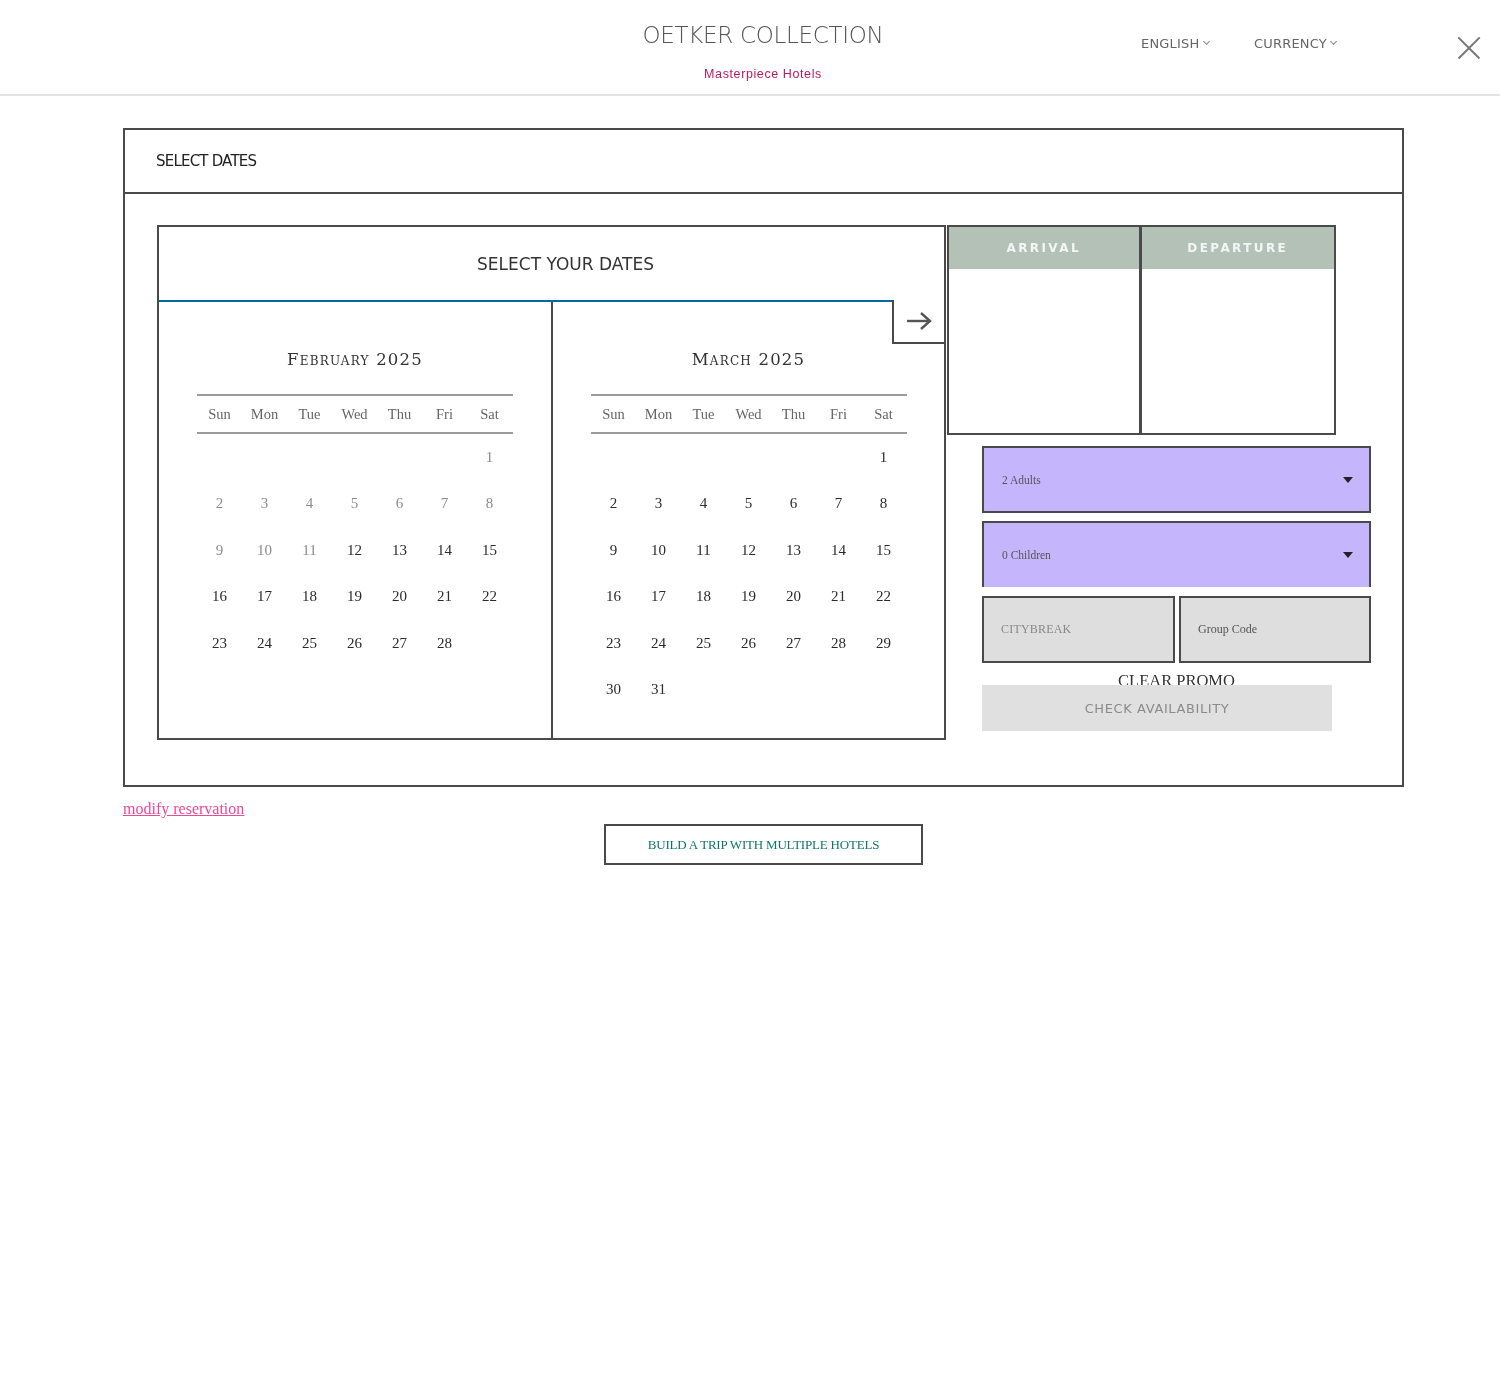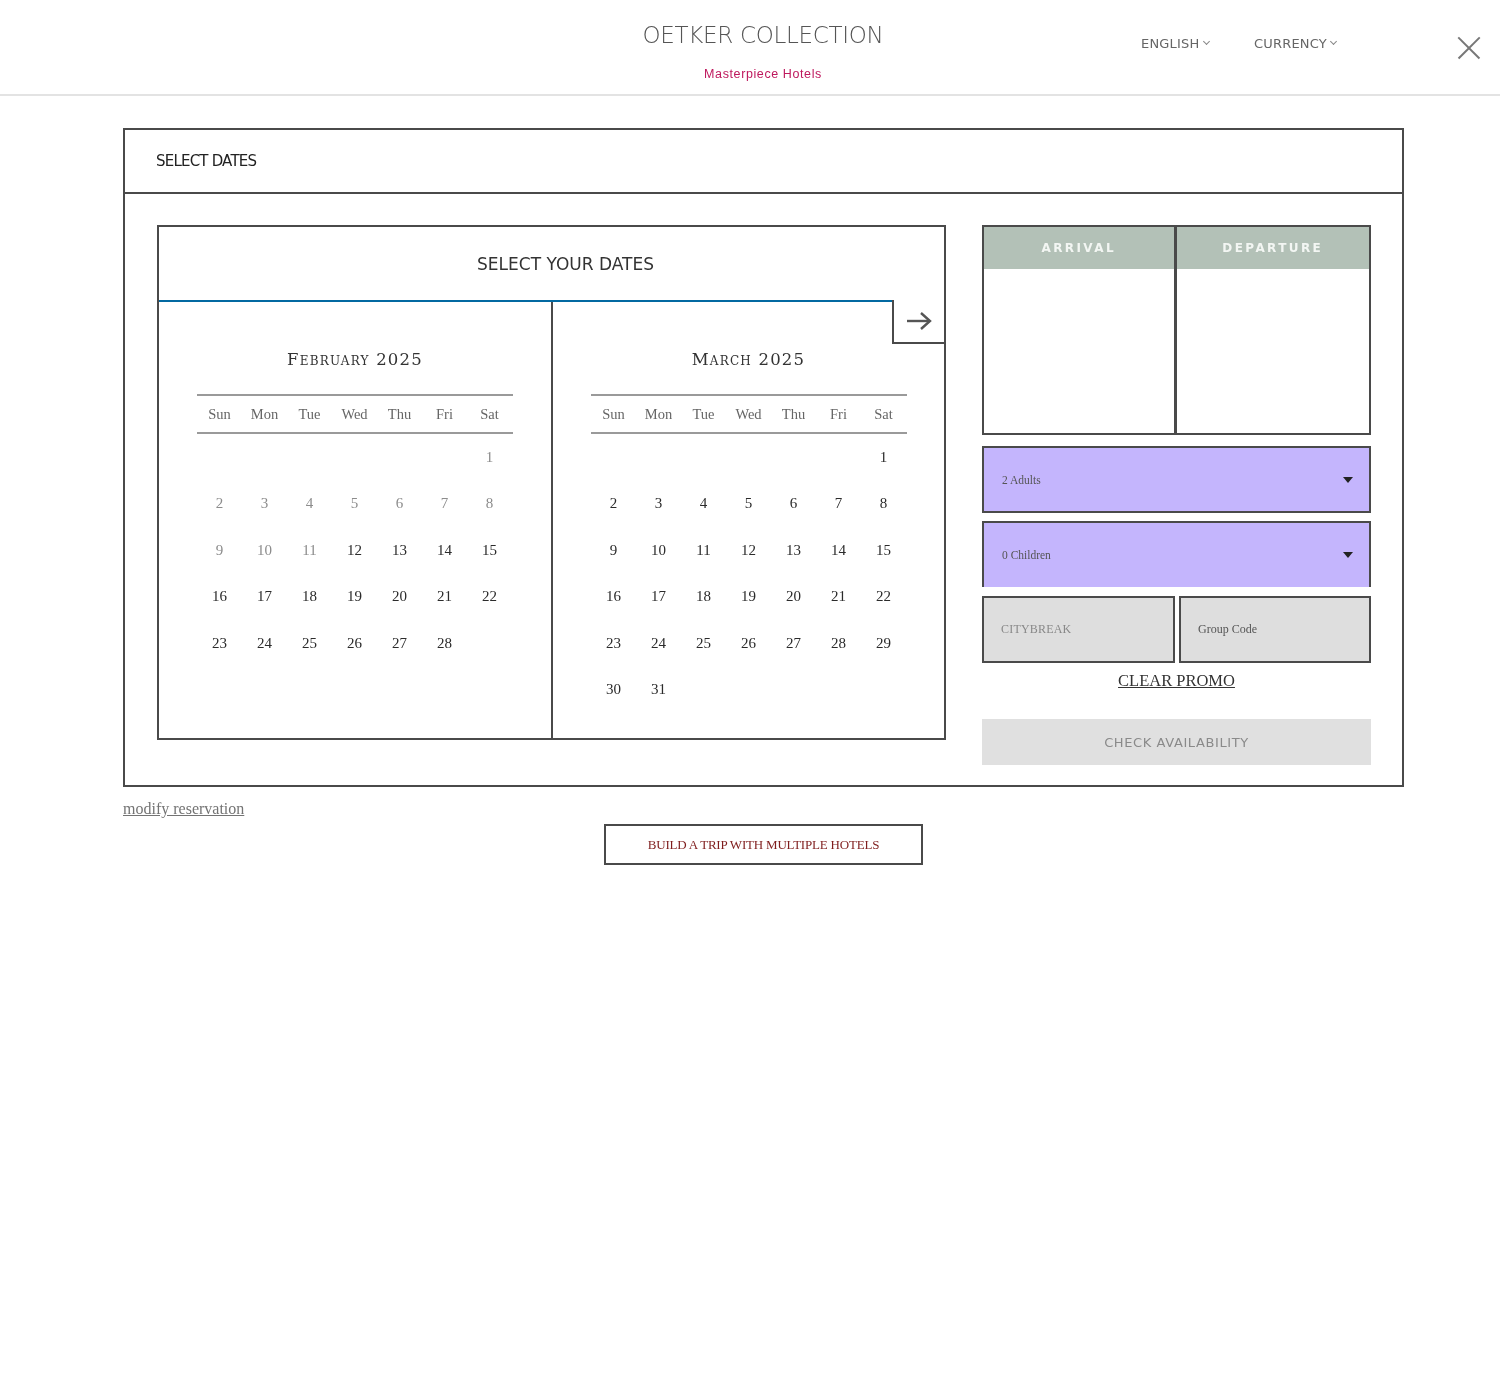--- a/index.html
+++ b/index.html
@@ -40,40 +40,40 @@
   .dow { width: 45px; text-align: center; font-size: 14.5px; color: #666; }
   .week { display: flex; height: 46.5px; align-items: center; }
   .week:first-of-type { }
   .day { width: 45px; text-align: center; font-size: 15px; color: #2b2b2b; cursor: pointer; }
   .day.past { color: #8c8c8c; cursor: default; }
   .day.empty { cursor: default; }
   .weeks { padding-top: 0; }
   .next-btn { position: absolute; right: -2px; top: -2px; width: 54px; height: 44px; border: 2px solid #4a4a4a; border-top: none; background: #fff; cursor: pointer; display: flex; align-items: center; justify-content: center; }
 
   
-  .dates-box { position: absolute; left: 857px; top: 95px; width: 389px; height: 210px; border: 2px solid #4a4a4a; display: flex; }
+  .dates-box { position: absolute; left: 822px; top: 95px; width: 389px; height: 210px; border: 2px solid #4a4a4a; display: flex; }
   .date-col { width: 50%; height: 100%; }
   .date-col.arr { border-right: 3px solid #4a4a4a; }
   .date-col-head { height: 42px; background: #b3c1b7; display: flex; align-items: center; justify-content: center; font-family: "DejaVu Sans", sans-serif; font-size: 12px; font-weight: bold; letter-spacing: 2.4px; color: #f3f6f3; }
   .date-col-body { height: 164px; background: #fff; cursor: pointer; }
 
   .select-box { position: absolute; left: 857px; width: 389px; height: 67px; border: 2px solid #4a4a4a; display: flex; align-items: center; justify-content: space-between; padding: 0 16px 0 18px; cursor: pointer; background: #c4b5fd; }
   .select-box.adults { top: 316px; }
   .select-box.children { top: 391px; border-bottom: none; height: 66px; }
   .select-val { font-size: 11.5px; color: #555; }
   .caret { width: 0; height: 0; border-left: 5px solid transparent; border-right: 5px solid transparent; border-top: 6px solid #222; }
 
   .promo { position: absolute; top: 466px; height: 67px; background: #dedede; border: 2px solid #4a4a4a; display: flex; align-items: center; padding-left: 17px; font-size: 12px; cursor: text; }
   .promo.city { left: 857px; width: 193px; color: #888; letter-spacing: 0.2px; }
   .promo.group { left: 1054px; width: 192px; color: #555; }
   .clear-promo { position: absolute; left: 857px; top: 541px; width: 389px; text-align: center; font-size: 16.5px; color: #333; text-decoration: underline; cursor: pointer; }
-  .check-btn { position: absolute; left: 857px; top: 589px; width: 389px; height: 46px; background: #e0e0e0; display: flex; align-items: center; justify-content: center; font-family: "DejaVu Sans", sans-serif; font-size: 13px; color: #8a8a8a; letter-spacing: 0.6px; cursor: pointer; }
-
-  .modify-link { position: absolute; left: 123px; top: 800px; font-size: 16px; color: #737373; text-decoration: underline; cursor: pointer; }
-  .multi-btn { position: absolute; left: 604px; top: 824px; width: 319px; height: 41px; border: 2px solid #4a4a4a; display: flex; align-items: center; justify-content: center; font-size: 13px; color: #7f1d1d; letter-spacing: -0.2px; cursor: pointer; background: #fff; }
+  .check-btn { position: absolute; left: 857px; top: 555px; width: 350px; height: 46px; background: #e0e0e0; display: flex; align-items: center; justify-content: center; font-family: "DejaVu Sans", sans-serif; font-size: 13px; color: #8a8a8a; letter-spacing: 0.6px; cursor: pointer; }
+
+  .modify-link { position: absolute; left: 123px; top: 800px; font-size: 16px; color: #ec4899; text-decoration: underline; cursor: pointer; }
+  .multi-btn { position: absolute; left: 604px; top: 824px; width: 319px; height: 41px; border: 2px solid #4a4a4a; display: flex; align-items: center; justify-content: center; font-size: 13px; color: #0f766e; letter-spacing: -0.2px; cursor: pointer; background: #fff; }
 </style>
 </head>
 <body>
 
 <div class="header">
   <div class="brand">
     <div class="brand-title">OETKER COLLECTION</div>
     <div class="brand-sub">Masterpiece Hotels</div>
   </div>
   <div class="hdr-select lang">

